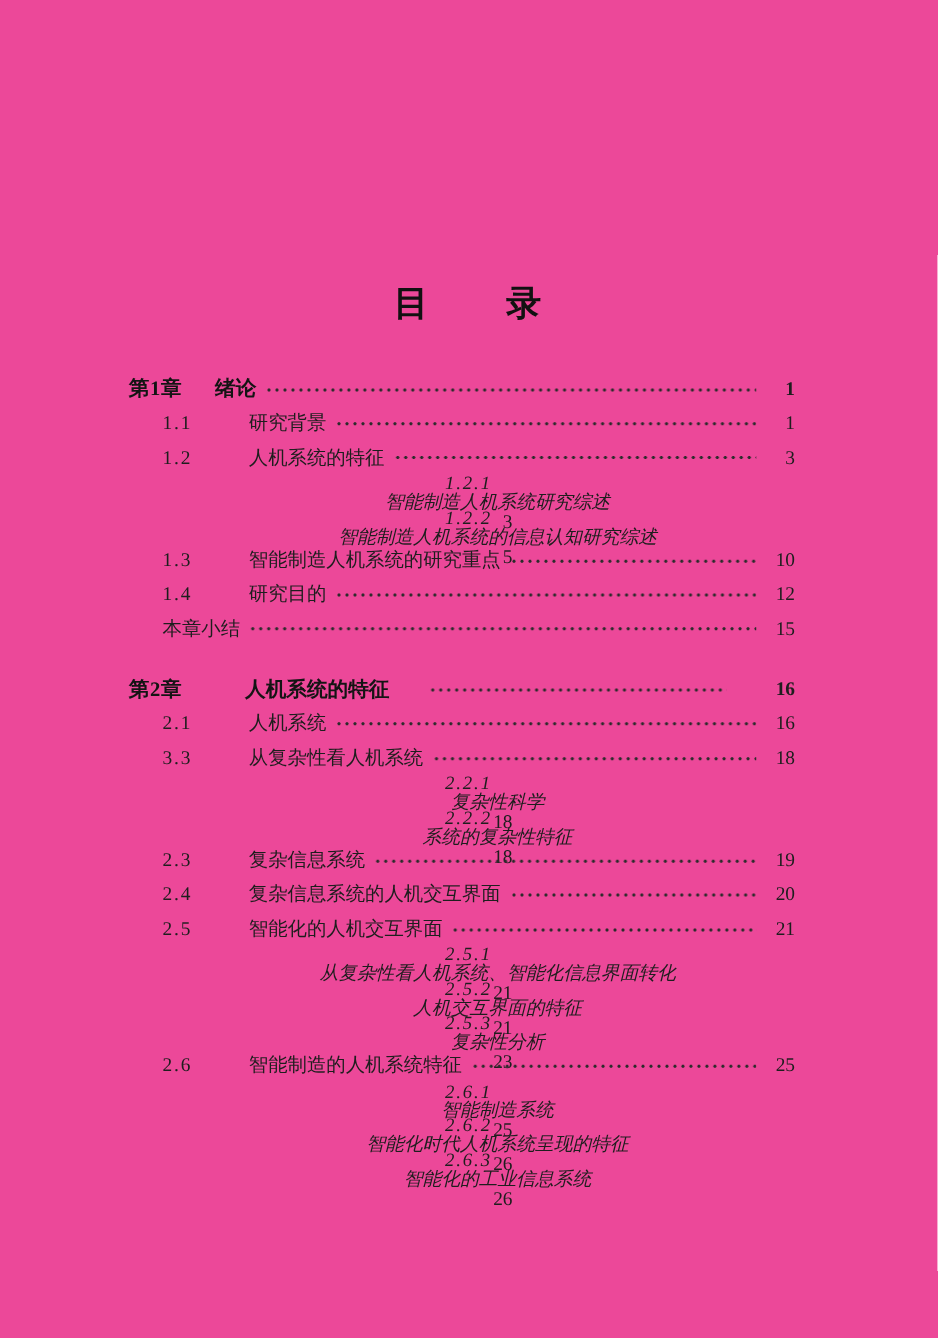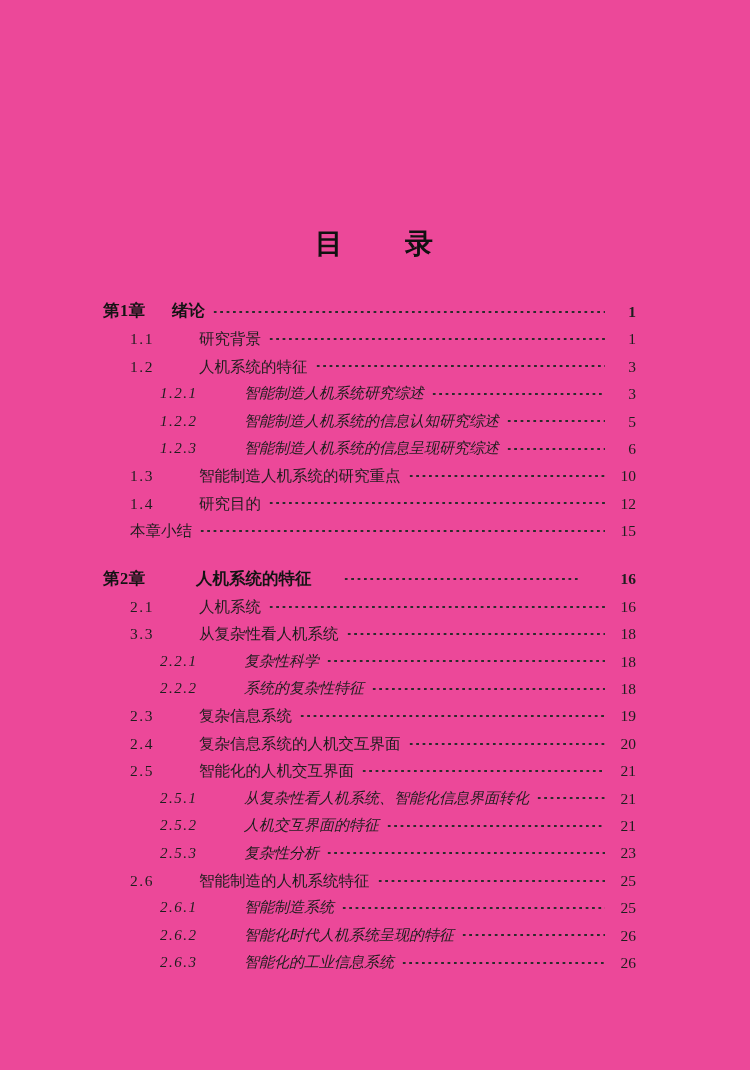--- a/index.html
+++ b/index.html
@@ -36,21 +36,21 @@
     display: flex;
     align-items: center;
     height: 27.4px;
     font-size: 15.5px;
     line-height: 1;
     white-space: nowrap;
   }
   .row.gap { margin-top: 21px; gap: 24px; }
   .lvl0 { font-weight: bold; font-size: 16.5px; color: #141414; }
   .lvl1 { padding-left: 27px; }
-  .lvl2 { padding-left: 57px; font-style: italic; font-size: 15px; }
+  .lvl2 { padding-left: 57px; font-style: italic; font-size: 15px; flex-direction: column; }
   .num {
     display: inline-block;
     letter-spacing: 1.5px;
     flex: 0 0 auto;
   }
   .lvl0 .num { width: 69px; letter-spacing: 0.5px; }
   .lvl1 .num { width: 69px; }
   .lvl2 .num { width: 84px; }
   .label { flex: 0 0 auto; }
   .leader {
@@ -103,26 +103,20 @@
     <span class="label">智能制造人机系统研究综述</span>
     <span class="leader"></span>
     <span class="pgnum">3</span>
   </div>
       <div class="row lvl2">
     <span class="num">1.2.2</span>
     <span class="label">智能制造人机系统的信息认知研究综述</span>
     <span class="leader"></span>
     <span class="pgnum">5</span>
   </div>
-      <div class="row lvl2">
-    <span class="num">1.2.3</span>
-    <span class="label">智能制造人机系统的信息呈现研究综述</span>
-    <span class="leader"></span>
-    <span class="pgnum">6</span>
-  </div>
       <div class="row lvl1">
     <span class="num">1.3</span>
     <span class="label">智能制造人机系统的研究重点</span>
     <span class="leader"></span>
     <span class="pgnum">10</span>
   </div>
       <div class="row lvl1">
     <span class="num">1.4</span>
     <span class="label">研究目的</span>
     <span class="leader"></span>

